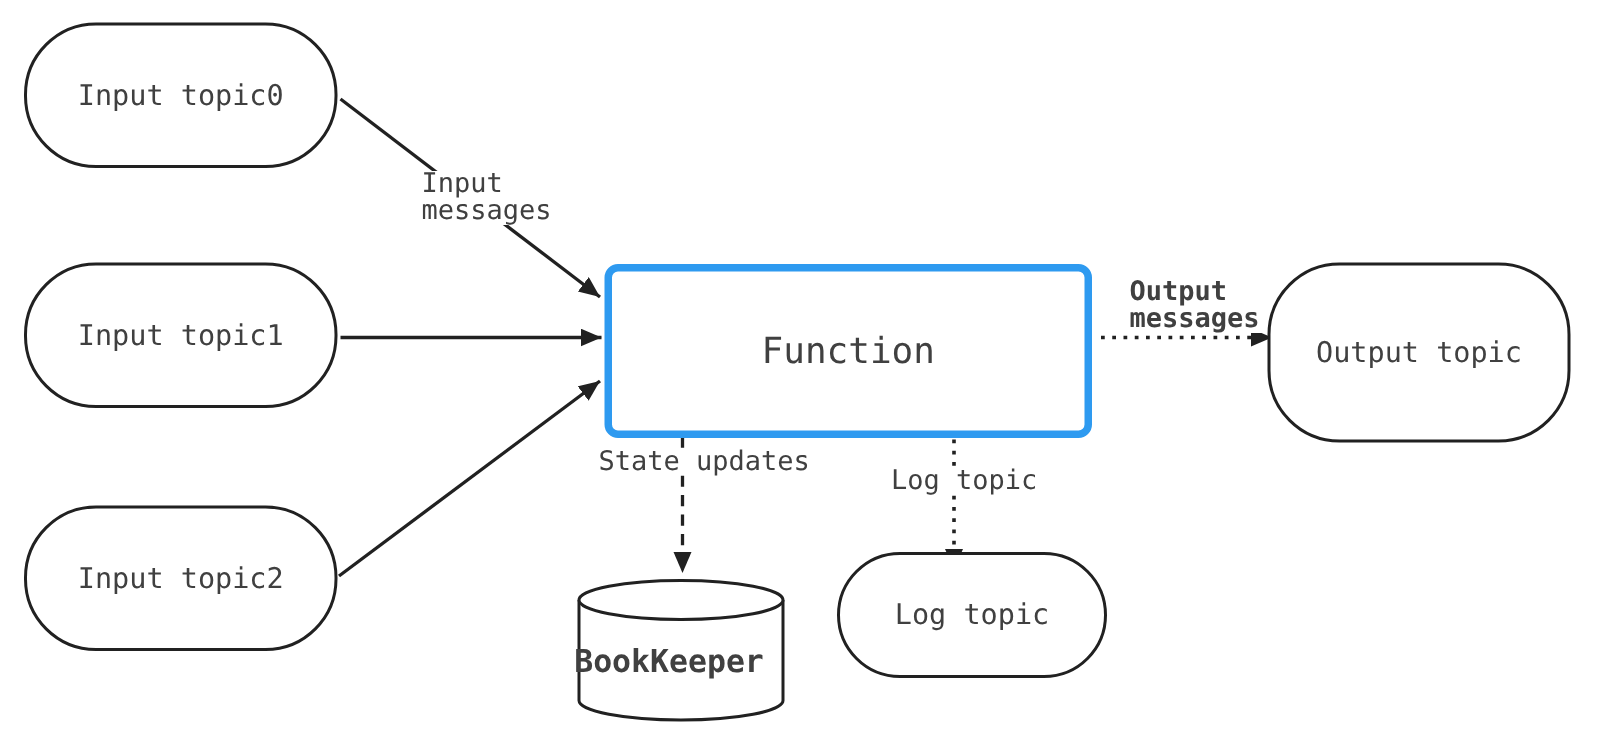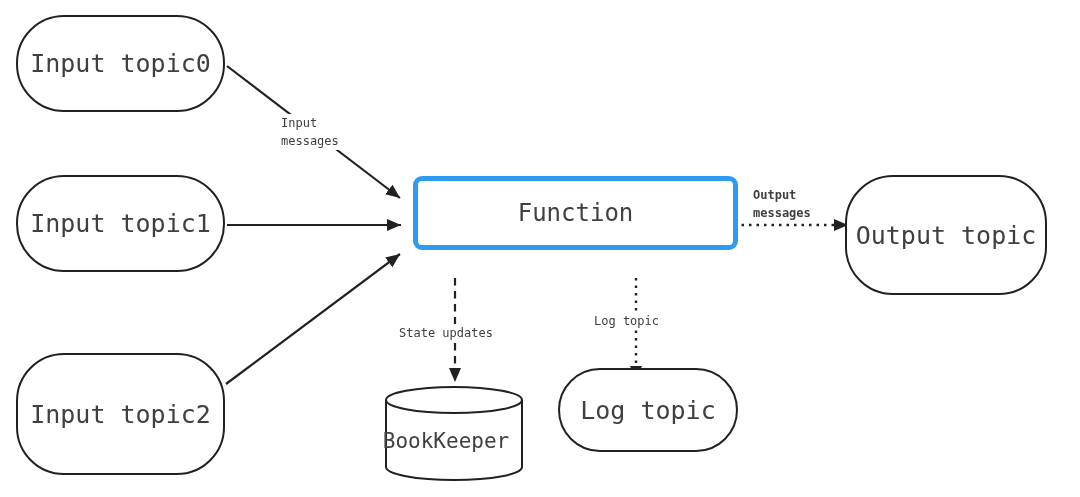--- a/index.html
+++ b/index.html
@@ -33,55 +33,55 @@
   .arrowhead { fill: var(--stroke); }
 
   .node {
     position: absolute;
     display: flex;
     align-items: center;
     justify-content: center;
     background: #ffffff;
     border: 2px solid var(--stroke);
     color: var(--text);
-    font-size: 25px;
+    font-size: 19px;
     white-space: nowrap;
   }
   .pill { border-radius: 48px; }
   .function-box {
     border: 5px solid var(--accent-blue);
     border-radius: 9px;
     font-size: 24px;
   }
   .node-input0  { left: 16px;  top: 15px;  width: 209px; height: 97px; }
   .node-input1  { left: 16px;  top: 175px; width: 209px; height: 97px; }
-  .node-input2  { left: 16px;  top: 337px; width: 209px; height: 122px; margin-top: 16px; }
-  .node-function{ left: 413px; top: 176px; width: 325px; height: 74px; }
+  .node-input2  { left: 16px;  top: 337px; width: 209px; height: 97px; }
+  .node-function{ left: 403px; top: 176px; width: 325px; height: 116px; }
   .node-output  { left: 845px; top: 175px; width: 202px; height: 120px; }
   .node-log     { left: 558px; top: 368px; width: 180px; height: 84px; }
 
   .cyl-label {
     position: absolute;
     left: 386px; top: 416px; width: 120px; height: 50px;
     display: flex; align-items: center; justify-content: center;
-    color: var(--text); font-size: 21px; white-space: nowrap;
+    color: var(--text); font-size: 21px; white-space: nowrap; font-weight: bold;
   }
 
   .edge-label {
     position: absolute;
     background: #ffffff;
     color: var(--text);
-    font-size: 12px;
+    font-size: 18px;
     line-height: 18px;
     padding: 0 3px;
     white-space: nowrap;
   }
   .lbl-input-messages  { left: 278px; top: 114px; }
   .lbl-output-messages { left: 750px; top: 186px; font-weight: bold; }
-  .lbl-state-updates   { left: 396px; top: 324px; }
+  .lbl-state-updates   { left: 396px; top: 299px; }
   .lbl-log-output      { left: 591px; top: 312px; }
 </style>
 </head>
 <body>
 
 <div class="canvas">
 
   <svg class="wires" viewBox="0 0 1080 497">
     <defs>
       <marker id="arrow" markerUnits="userSpaceOnUse" markerWidth="15" markerHeight="13" refX="14" refY="6" orient="auto">

